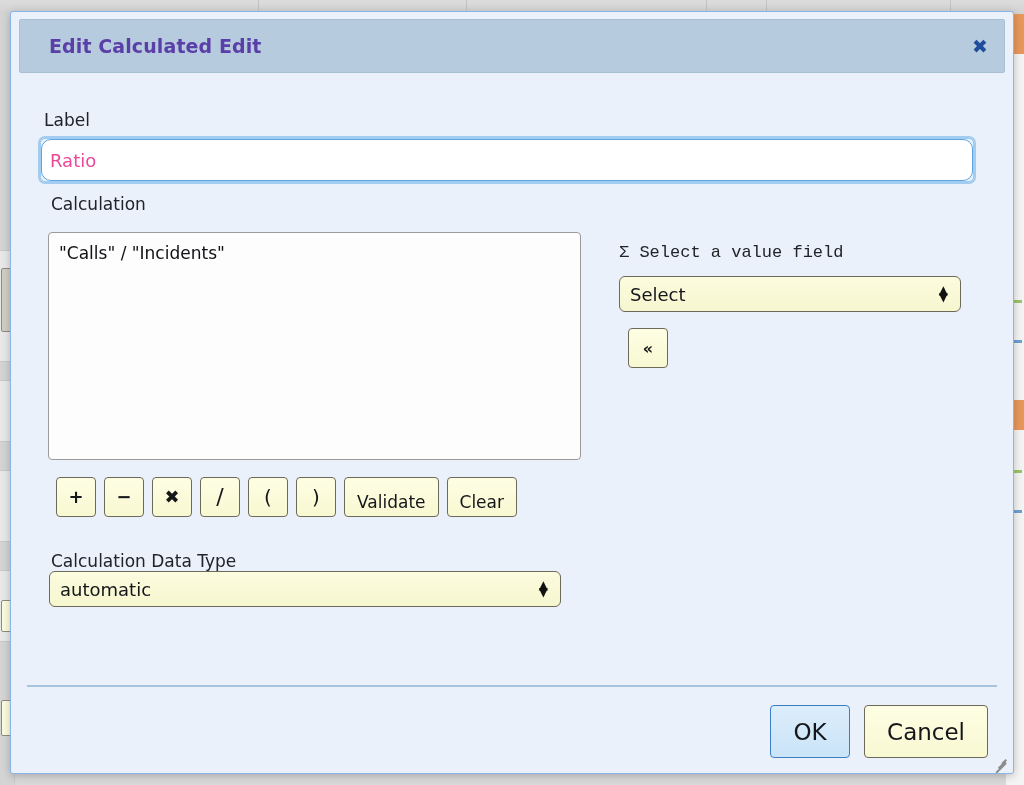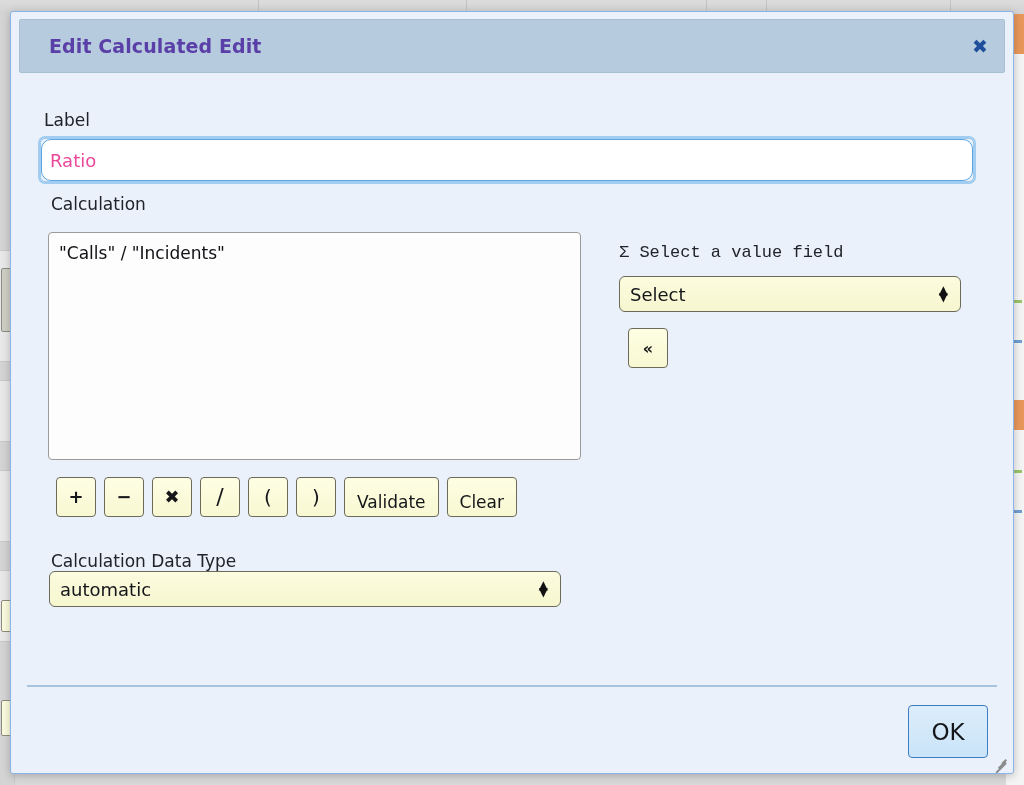--- a/index.html
+++ b/index.html
@@ -395,20 +395,21 @@
       <span class="select-arrows">
         <span>▲</span>
           <span>▼</span>
       </span>
     </div>
     <button id="movebtn" class="btn-yellow">«</button>
 
     <div id="footer-divider"></div>
     <div id="footer-buttons">
       <button id="ok-button" class="footer-btn">OK</button>
+      <button id="cancel-button" class="footer-btn">Cancel</button>
     </div>
 
   </div>
 
   <div id="resize-grip">
     <i style="width:14px; left:1px; top:13px;"></i>
     <i style="width:10px; left:4px; top:10px;"></i>
     <i style="width:6px;  left:8px; top:7px;"></i>
   </div>
 </div>

